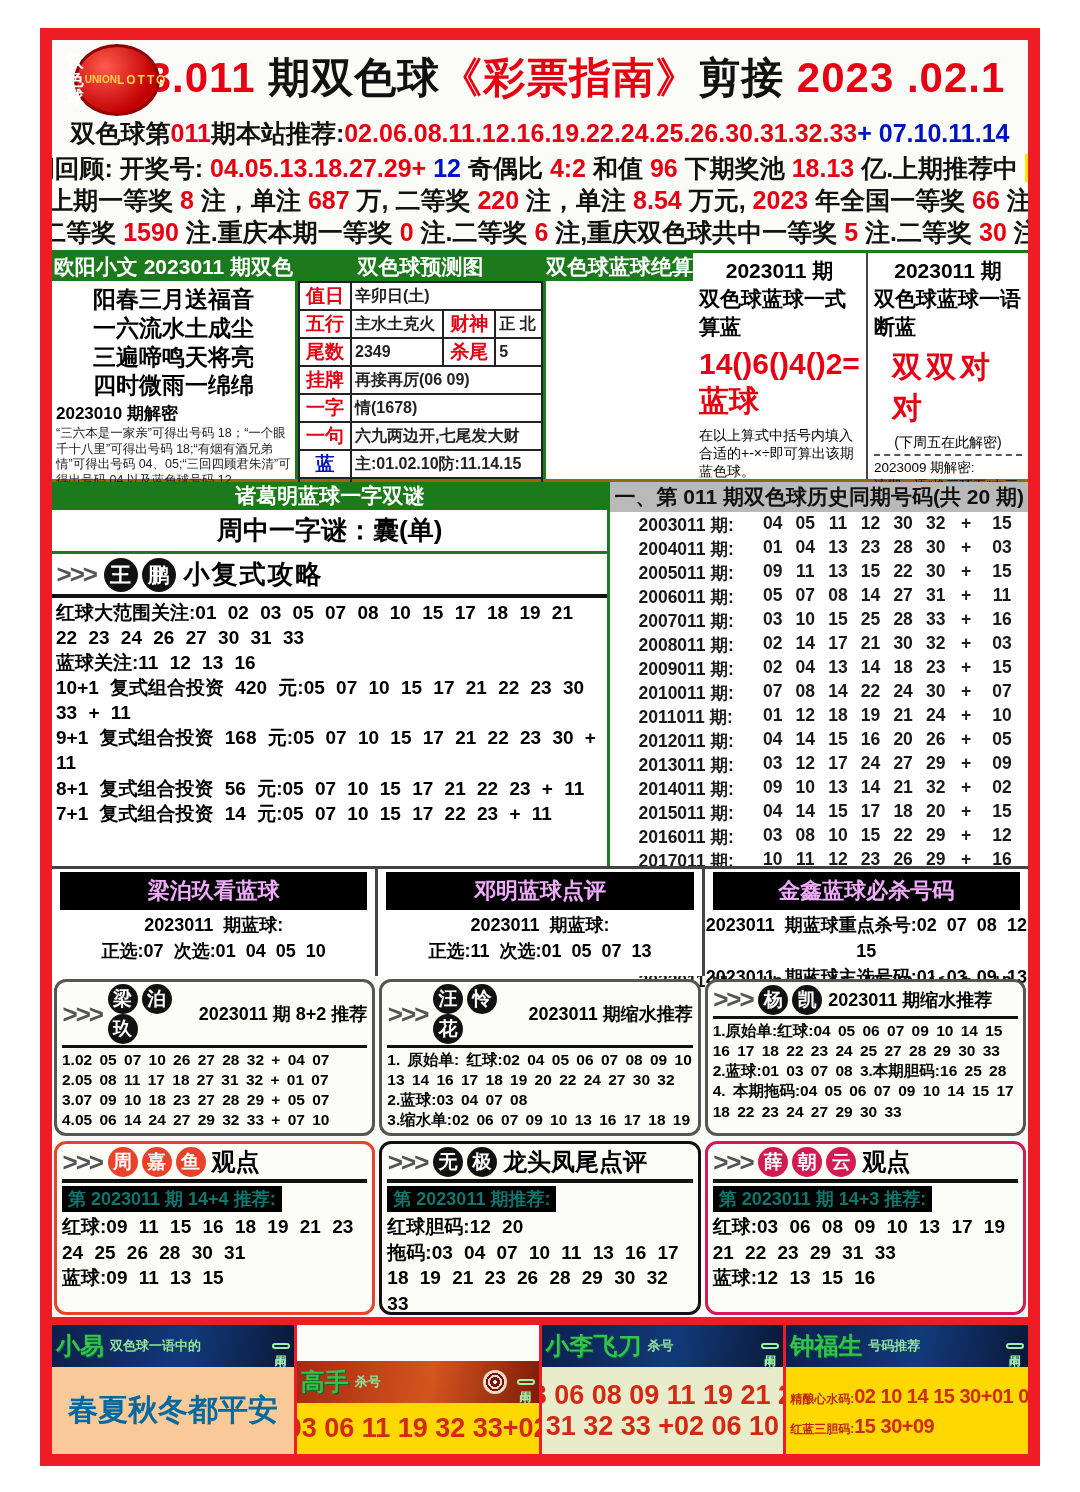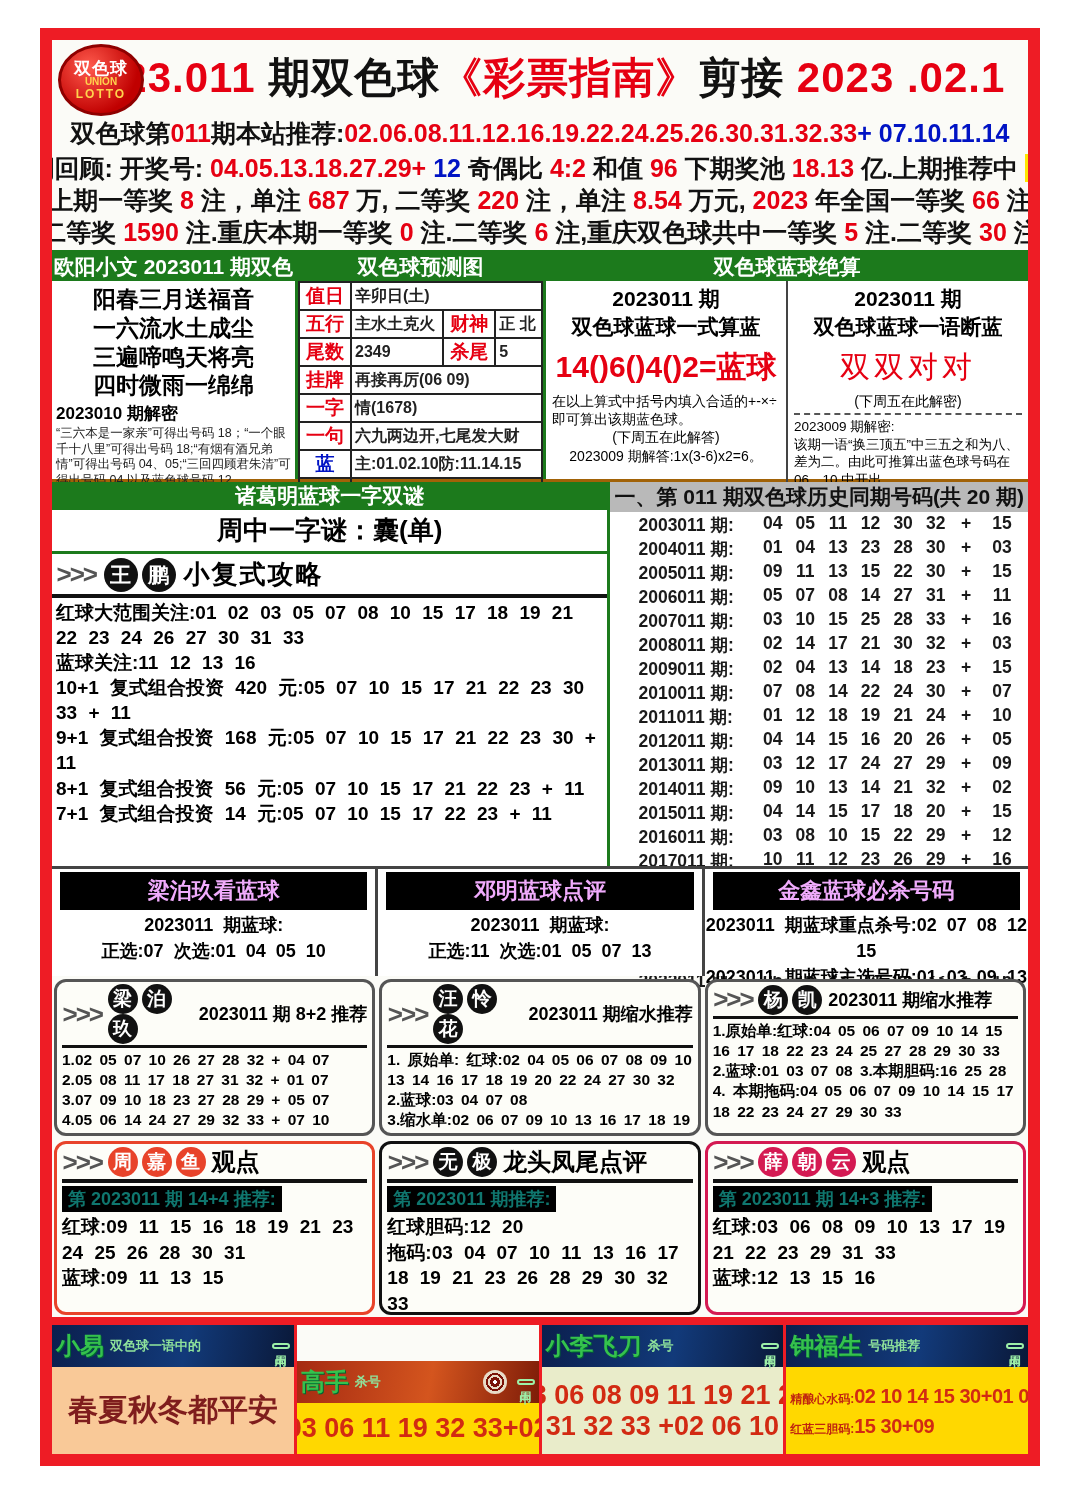--- a/index.html
+++ b/index.html
@@ -8,21 +8,21 @@
   .frame{position:absolute;left:40px;right:40px;top:28px;bottom:26px;border:12px solid #ee1c25;background:#fbfbf7;display:flex;flex-direction:column;overflow:hidden;}
 
   
   .c-blk{color:#111;}
   .c-red{color:#e60012;}
   .c-blue{color:#0013c4;}
   .c-hl{color:#e60012;background:#ffe600;padding:0 4px;}
 
   
   .header-row{height:76px;position:relative;display:flex;align-items:center;justify-content:center;flex:0 0 auto;}
-  .logo{position:absolute;left:6px;top:4px;width:86px;height:72px;border-radius:50%;background:radial-gradient(circle at 35% 30%,#ff5a4d,#c00000 70%);border:3px solid #8f0000;display:flex;flex-direction:column;align-items:center;justify-content:center;color:#fff;line-height:1.05;}
+  .logo{position:absolute;left:22px;top:4px;width:86px;height:72px;border-radius:50%;background:radial-gradient(circle at 35% 30%,#ff5a4d,#c00000 70%);border:3px solid #8f0000;display:flex;flex-direction:row;align-items:center;justify-content:center;color:#fff;line-height:1.05;}
   .logo .l1{font-size:17px;font-weight:bold;letter-spacing:1px;}
   .logo .l2{font-size:10px;color:#ffd34d;font-weight:bold;}
   .logo .l3{font-size:12px;color:#ffd34d;font-weight:bold;letter-spacing:2px;}
   .main-title{font-size:42px;font-weight:bold;letter-spacing:1px;white-space:nowrap;}
   .rec{height:34px;display:flex;align-items:center;justify-content:center;font-size:25px;font-weight:bold;white-space:nowrap;flex:0 0 auto;}
   .review{height:100px;display:flex;flex-direction:column;align-items:center;justify-content:center;flex:0 0 auto;}
   .review .rl{font-size:25px;font-weight:bold;line-height:1.28;white-space:nowrap;}
 
   
   .g-head{background:#1c7a1c;color:#fff;font-weight:bold;text-align:center;font-size:21px;line-height:28px;height:28px;flex:0 0 auto;}
@@ -32,28 +32,28 @@
   .poem-col{width:246px;border-right:3px solid #1c7a1c;display:flex;flex-direction:column;background:#fff;}
   .poem-lines{text-align:center;font-weight:bold;font-size:23px;line-height:1.25;margin-top:4px;}
   .decode-title{font-weight:bold;font-size:17px;margin:2px 0 0 4px;}
   .decode-text{font-size:12.5px;line-height:1.25;margin:1px 4px;color:#222;}
   .predict-col{width:248px;border-right:3px solid #1c7a1c;display:flex;flex-direction:column;background:#fff;}
   .predict-table{width:100%;border-collapse:collapse;flex:1;}
   .predict-table td{border:2px solid #222;font-size:16px;padding:0 3px;white-space:nowrap;}
   .predict-table .lab{color:#e60012;font-weight:bold;font-size:19px;text-align:center;width:52px;}
   .predict-table .lab-blue{color:#0013c4;}
   .predict-table .val{font-weight:bold;color:#222;}
-  .bluecalc-col{flex:1;display:flex;flex-direction:column;background:#fff;}
+  .bluecalc-col{flex:1;display:flex;flex-direction:row;background:#fff;}
   .bluecalc-body{flex:1;display:flex;}
   .bc-panel{flex:1;padding:4px 6px;display:flex;flex-direction:column;align-items:center;}
   .bc-panel+.bc-panel{border-left:2px solid #444;}
   .bc-issue{font-size:21px;font-weight:bold;}
   .bc-title{font-size:21px;font-weight:bold;}
   .bc-formula{font-size:30px;font-weight:bold;color:#e60012;margin:6px 0 4px;}
-  .bc-phrase{font-size:30px;font-weight:normal;color:#e60012;margin:6px 18px 4px;letter-spacing:4px;}
+  .bc-phrase{font-size:30px;font-weight:bold;color:#e60012;margin:6px 18px 4px;letter-spacing:4px;}
   .bc-note{font-size:14px;line-height:1.3;text-align:left;}
   .bc-dash{width:100%;border-top:2px dashed #555;margin:3px 0;}
   .bc-small{font-size:13.5px;line-height:1.3;width:100%;}
 
   
   .mid-grid{height:384px;display:flex;flex:0 0 auto;}
   .mid-left{width:569px;border-right:3px solid #1c7a1c;display:flex;flex-direction:column;background:#fff;}
   .riddle-line{font-size:26px;font-weight:bold;text-align:center;padding:3px 0;border-bottom:3px solid #1c7a1c;}
   .wp-head{display:flex;align-items:center;gap:6px;border-bottom:4px solid #111;padding:3px 4px 2px;}
   .chev{font-weight:bold;font-size:26px;color:#555;letter-spacing:-2px;font-style:italic;}
@@ -106,21 +106,21 @@
   .head-red{background:linear-gradient(100deg,#a52a12,#d4551e 55%,#7e1c08);margin-top:36px;}
   .strip-name{color:#35c24d;font-weight:bold;font-size:24px;white-space:nowrap;text-shadow:1px 1px 0 #063;}
   .strip-sub{color:#8fe39b;font-weight:bold;font-size:13px;white-space:nowrap;}
   .strip-badge{margin-left:auto;color:#9df0a8;border:2px solid #9df0a8;font-size:12px;font-weight:bold;writing-mode:vertical-rl;text-orientation:upright;padding:1px;line-height:1;border-radius:3px;}
   .dart{width:24px;height:24px;border-radius:50%;background:repeating-radial-gradient(circle,#fff 0 2px,#7a1208 2px 5px,#e8dcc8 5px 7px,#7a1208 7px 9px,#e8dcc8 9px 12px);flex:0 0 auto;margin-left:auto;}
   .dart+.strip-badge{margin-left:4px;}
   .strip-body{flex:1;display:flex;flex-direction:column;align-items:center;justify-content:center;}
   .body-peach{background:#f9c998;}
   .body-yellow{background:#ffd800;}
   .body-pale{background:#e9ecca;}
-  .strip-line-big{font-size:30px;font-weight:bold;color:#7f1d1d;}
+  .strip-line-big{font-size:30px;font-weight:bold;color:#0369a1;}
   .strip-line-red{font-size:27px;font-weight:bold;color:#d22a12;white-space:nowrap;}
   .kv-line{font-weight:bold;color:#d22a12;line-height:1.5;white-space:nowrap;align-self:flex-start;padding-left:4px;}
   .kv-label{font-size:12px;color:#c0250f;}
   .kv-value{font-size:20px;letter-spacing:-0.5px;}
 </style>
 </head>
 <body>
 
 <div class="page">
   <div class="frame">

